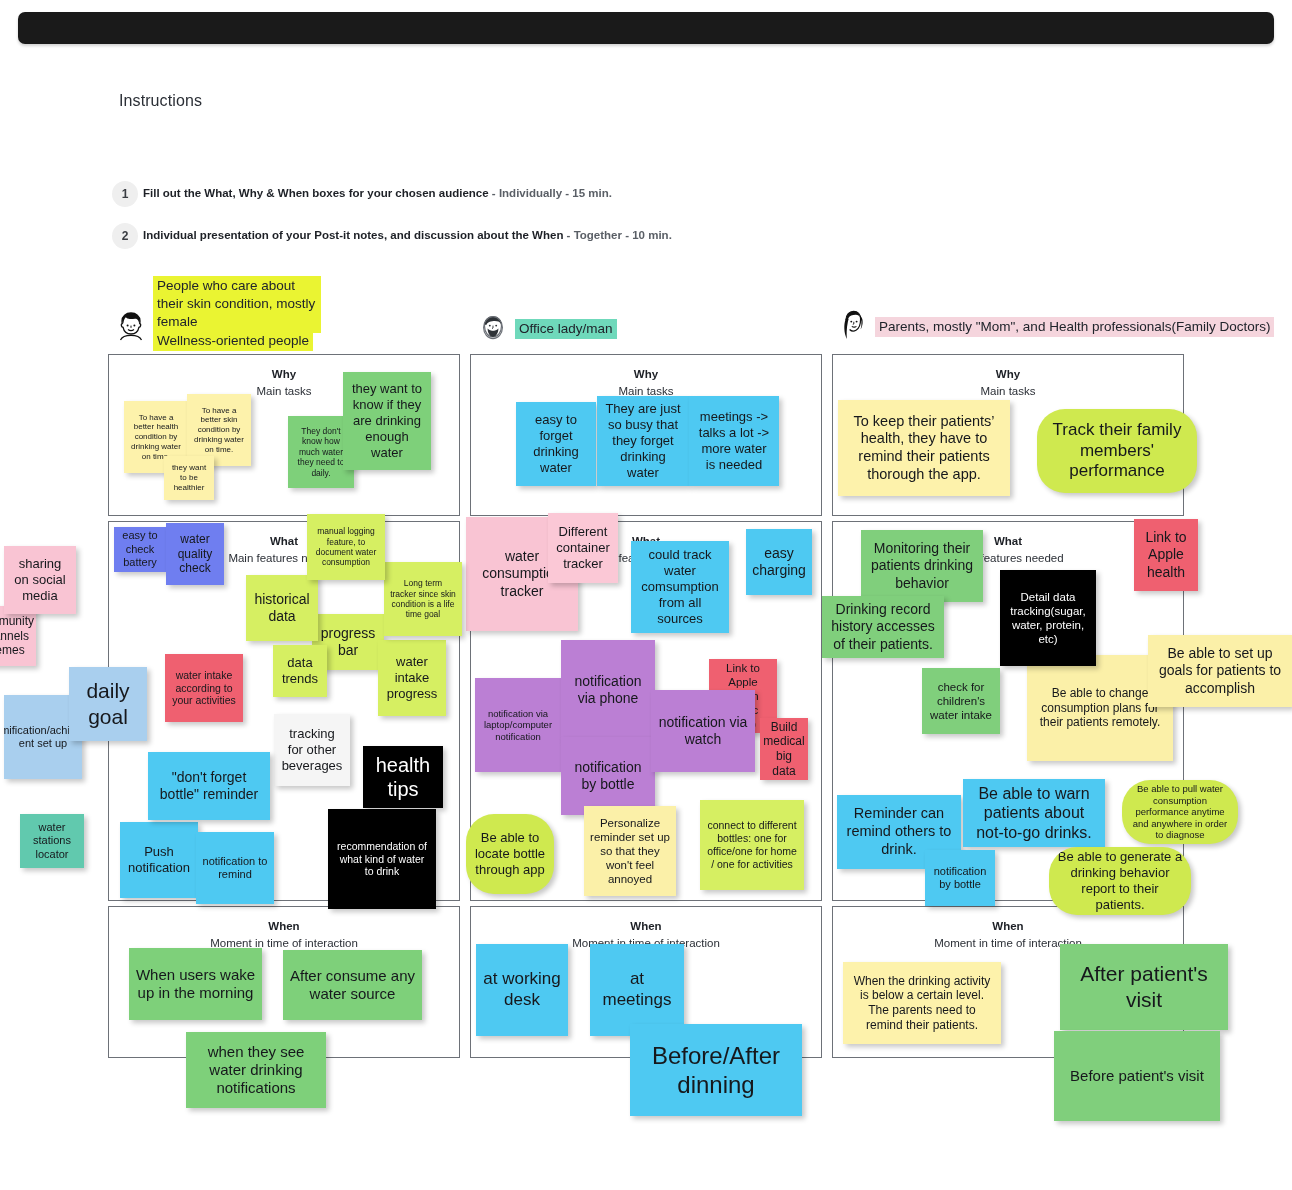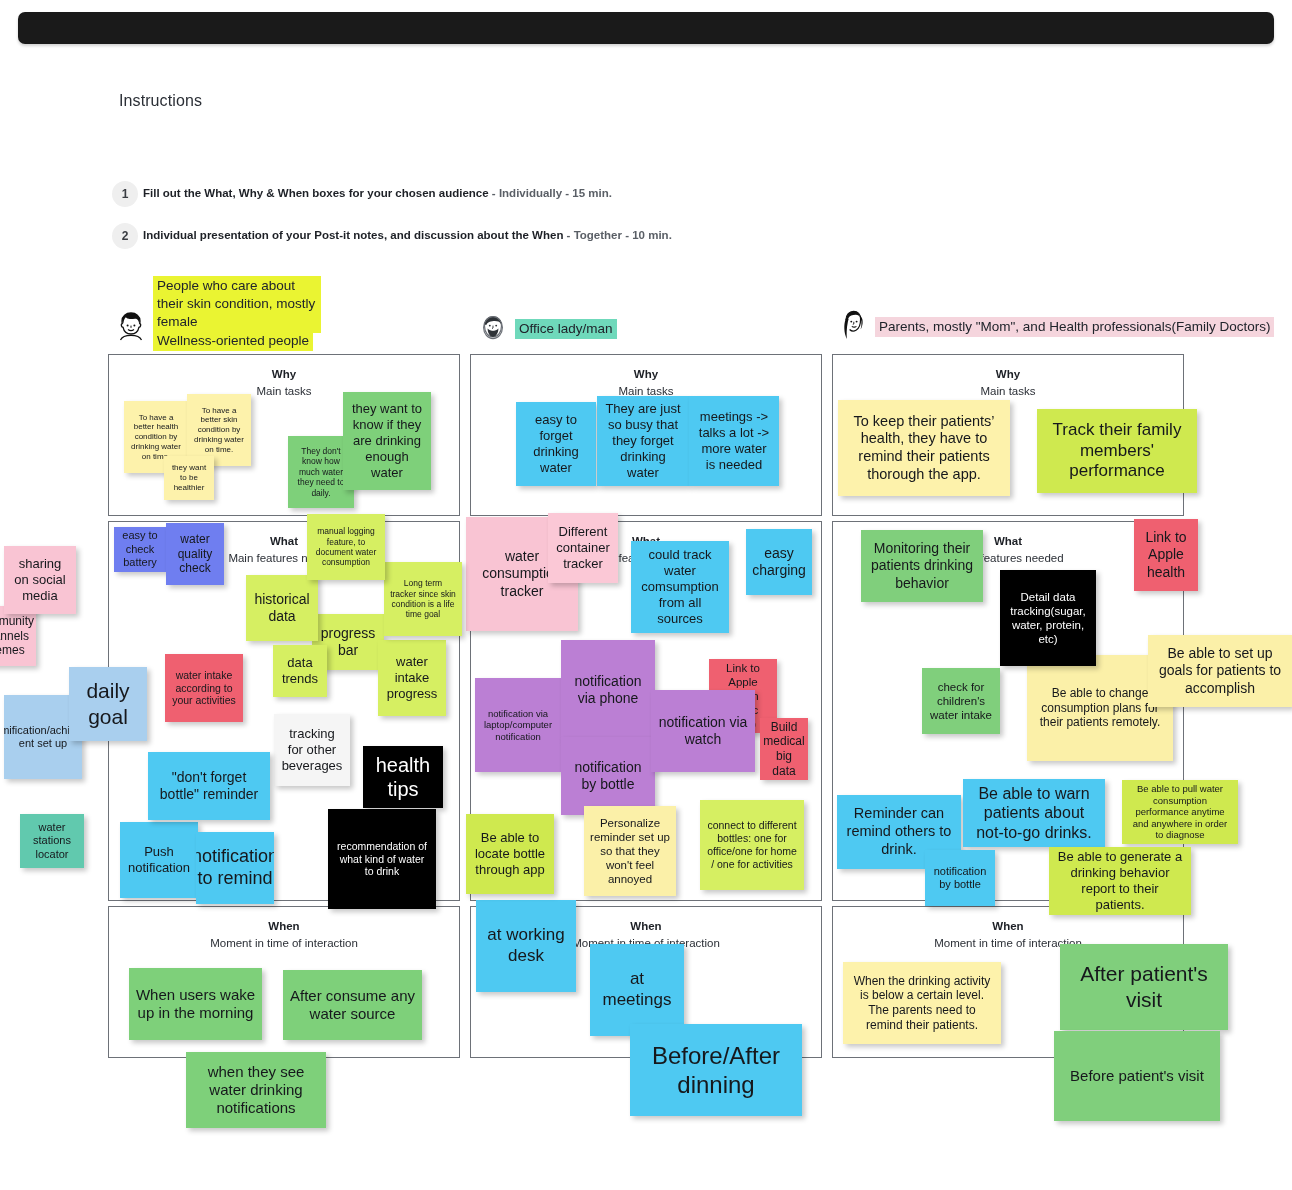--- a/index.html
+++ b/index.html
@@ -53,24 +53,24 @@
     display:flex;align-items:center;justify-content:center;text-align:center;
     padding:4px 6px;line-height:1.22;
     box-shadow:3px 3px 5px rgba(0,0,0,.22);
     color:#16181c;overflow:hidden;word-wrap:break-word;
   }
   .note.dark{color:#ffffff;}
 
   
   .c-yellow{background:#fdf2ab;}
   .c-lyellow{background:#fbf0a8;}
-  .c-green{background:#7ed07a;margin-top:20px;}
+  .c-green{background:#7ed07a;}
   .c-green2{background:#80cf7c;}
   .c-lime{background:#d6ef62;}
-  .c-lime2{background:#cfe94f;}
+  .c-lime2{background:#cfe94f;border-radius:28px;}
   .c-blue{background:#4ec9f2;}
   .c-lightblue{background:#a9cfee;}
   .c-periwinkle{background:#6f7ef0;}
   .c-pink{background:#f9c4d3;}
   .c-pink2{background:#fbc8d6;}
   .c-red{background:#ef6070;}
   .c-purple{background:#bb7fd4;}
   .c-teal{background:#61c9ae;}
   .c-white{background:#f5f5f5;}
   .c-black{background:#000000;}
@@ -203,21 +203,21 @@
 
   <div class="note c-red" style="left:165px;top:654px;width:78px;height:68px;font-size:10.5px;z-index:8">water intake according to your activities</div>
 
   <div class="note c-white" style="left:274px;top:714px;width:76px;height:72px;font-size:13px;z-index:7">tracking for other beverages</div>
 
   <div class="note dark c-black" style="left:363px;top:746px;width:80px;height:62px;font-size:20px;z-index:9">health tips</div>
   <div class="note dark c-black" style="left:328px;top:809px;width:108px;height:100px;font-size:10.5px;z-index:10">recommendation of what kind of water to drink</div>
 
   <div class="note c-blue" style="left:148px;top:752px;width:122px;height:68px;font-size:14px;z-index:8">"don't forget bottle" reminder</div>
   <div class="note c-blue" style="left:120px;top:822px;width:78px;height:76px;font-size:13px;z-index:7">Push notification</div>
-  <div class="note c-blue" style="left:196px;top:832px;width:78px;height:72px;font-size:18px;z-index:8">notification to remind</div>
+  <div class="note c-blue" style="left:196px;top:832px;width:78px;height:72px;font-size:11px;z-index:8">notification to remind</div>
 
   <div class="note c-teal" style="left:20px;top:814px;width:64px;height:54px;font-size:11px;z-index:6">water stations locator</div>
 
   <div class="note c-green" style="left:129px;top:948px;width:133px;height:72px;font-size:15px;z-index:6">When users wake up in the morning</div>
   <div class="note c-green" style="left:283px;top:950px;width:139px;height:70px;font-size:15px;z-index:6">After consume any water source</div>
   <div class="note c-green" style="left:186px;top:1032px;width:140px;height:76px;font-size:15px;z-index:7">when they see water drinking notifications</div>
 
   <div class="note c-blue" style="left:516px;top:402px;width:80px;height:84px;font-size:13px;z-index:5">easy to forget drinking water</div>
   <div class="note c-blue" style="left:597px;top:396px;width:92px;height:90px;font-size:13px;z-index:6">They are just so busy that they forget drinking water</div>
   <div class="note c-blue" style="left:689px;top:396px;width:90px;height:90px;font-size:13px;z-index:7">meetings -&gt; talks a lot -&gt; more water is needed</div>
@@ -232,28 +232,29 @@
   <div class="note c-purple" style="left:651px;top:690px;width:104px;height:82px;font-size:14px;z-index:9">notification via  watch</div>
   <div class="note c-purple" style="left:561px;top:737px;width:94px;height:78px;font-size:14px;z-index:8">notification by bottle</div>
 
   <div class="note c-red" style="left:709px;top:659px;width:68px;height:74px;font-size:11.5px;z-index:7">Link to Apple health (basic data)</div>
   <div class="note c-red" style="left:760px;top:718px;width:48px;height:62px;font-size:12px;z-index:9">Build medical big data</div>
 
   <div class="note c-lime2" style="left:466px;top:814px;width:88px;height:80px;font-size:13px;z-index:8">Be able to locate bottle through app</div>
   <div class="note c-lyellow" style="left:584px;top:806px;width:92px;height:90px;font-size:11.5px;z-index:9">Personalize reminder set up so that they won't feel annoyed</div>
   <div class="note c-lime" style="left:700px;top:800px;width:104px;height:90px;font-size:10.5px;z-index:8">connect to different bottles: one for office/one for home / one for activities</div>
 
-  <div class="note c-blue" style="left:476px;top:900px;width:100px;height:92px;font-size:17px;z-index:6">at working desk</div>
+  <div class="note c-blue" style="left:476px;top:944px;width:92px;height:92px;font-size:17px;z-index:6">at working desk</div>
   <div class="note c-blue" style="left:590px;top:944px;width:94px;height:92px;font-size:17px;z-index:6">at meetings</div>
   <div class="note c-blue" style="left:630px;top:1024px;width:172px;height:92px;font-size:24px;z-index:8">Before/After dinning</div>
 
   <div class="note c-yellow" style="left:838px;top:400px;width:172px;height:96px;font-size:14.5px;z-index:6">To keep their patients’ health, they have to remind their patients thorough the app.</div>
   <div class="note c-lime2" style="left:1037px;top:409px;width:160px;height:84px;font-size:17px;z-index:7">Track their family members' performance</div>
 
   <div class="note c-green2" style="left:861px;top:530px;width:122px;height:72px;font-size:14px;z-index:7">Monitoring their patients drinking behavior</div>
+  <div class="note c-green2" style="left:822px;top:596px;width:122px;height:62px;font-size:14px;z-index:8">Drinking record history accesses of their patients.</div>
   <div class="note c-green2" style="left:922px;top:668px;width:78px;height:66px;font-size:11.5px;z-index:7">check for children's water intake</div>
   <div class="note dark c-black" style="left:1000px;top:570px;width:96px;height:96px;font-size:11.5px;z-index:9">Detail data tracking(sugar, water, protein, etc)</div>
 
   <div class="note c-red" style="left:1134px;top:519px;width:64px;height:72px;font-size:14px;z-index:9">Link to Apple health</div>
   <div class="note c-lyellow" style="left:1148px;top:635px;width:144px;height:72px;font-size:14px;z-index:8">Be able to set up goals for patients to accomplish</div>
   <div class="note c-lyellow" style="left:1027px;top:655px;width:146px;height:106px;font-size:12px;z-index:7">Be able to change consumption plans for their patients remotely.</div>
 
   <div class="note c-blue" style="left:837px;top:795px;width:124px;height:74px;font-size:14.5px;z-index:7">Reminder can remind others to drink.</div>
   <div class="note c-blue" style="left:963px;top:779px;width:142px;height:68px;font-size:16px;z-index:8">Be able to warn patients about not-to-go drinks.</div>
   <div class="note c-blue" style="left:925px;top:850px;width:70px;height:56px;font-size:11px;z-index:9">notification by bottle</div>

